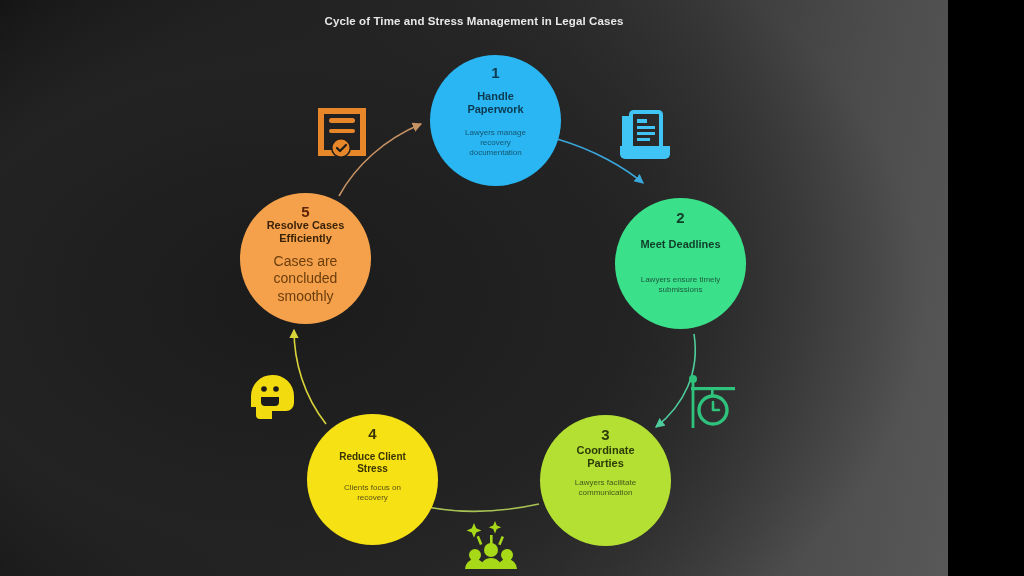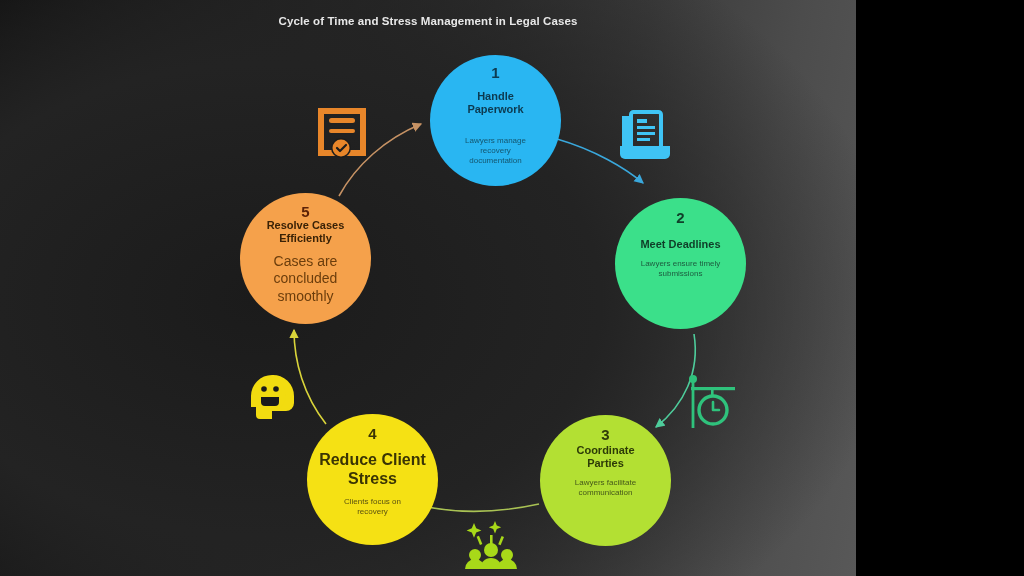--- a/index.html
+++ b/index.html
@@ -5,21 +5,21 @@
   html, body {
     margin: 0;
     padding: 0;
     background: #000;
   }
   body {
     font-family: "Liberation Sans", sans-serif;
   }
   #stage {
     position: relative;
-    width: 856px;
+    width: 948px;
     height: 576px;
     overflow: hidden;
     background:
       radial-gradient(ellipse 820px 560px at 30% 52%, #1b1b1b 0%, #232323 42%, rgba(40,40,40,0) 78%),
       linear-gradient(100deg, #0c0c0c 0%, #161616 14%, #242424 34%, #2f2f2f 52%, #3b3b3b 68%, #4c4c4c 84%, #585858 100%);
   }
   
   #title {
     position: absolute;
     left: 0; right: 0;
@@ -67,50 +67,50 @@
   }
   
   #node-1 {
     left: 430px; top: 55px;
     width: 131px; height: 131px;
     background: #29B6F2;
     padding-top: 10px;
   }
   #node-1 .num { font-size: 15px; color: #0d3c52; }
   #node-1 .ttl { font-size: 11px; color: #0d3a50; margin-top: 10px; }
-  #node-1 .dsc { font-size: 8px; color: #14566f; margin-top: 20px; }
+  #node-1 .dsc { font-size: 8px; color: #14566f; margin-top: 12px; }
   
   #node-2 {
     left: 615px; top: 198px;
     width: 131px; height: 131px;
     background: #3BE08A;
     padding-top: 12px;
   }
   #node-2 .num { font-size: 15px; color: #10402a; }
   #node-2 .ttl { font-size: 11px; color: #0f3d28; margin-top: 13px; }
-  #node-2 .dsc { font-size: 8px; color: #1d5c3f; margin-top: 8px; }
+  #node-2 .dsc { font-size: 8px; color: #1d5c3f; margin-top: 24px; }
   
   #node-3 {
     left: 540px; top: 415px;
     width: 131px; height: 131px;
     background: #B3E033;
     padding-top: 12px;
   }
   #node-3 .num { font-size: 15px; color: #2f3d09; }
   #node-3 .ttl { font-size: 11px; color: #2d3b07; margin-top: 2px; }
   #node-3 .dsc { font-size: 8px; color: #46591a; margin-top: 8px; }
   
   #node-4 {
     left: 307px; top: 414px;
     width: 131px; height: 131px;
     background: #F5E114;
     padding-top: 12px;
   }
   #node-4 .num { font-size: 15px; color: #3b3505; }
-  #node-4 .ttl { font-size: 16px; color: #3a3404; margin-top: 10px; }
+  #node-4 .ttl { font-size: 10px; color: #3a3404; margin-top: 10px; }
   #node-4 .dsc { font-size: 8px; color: #5c5311; margin-top: 8px; }
   
   #node-5 {
     left: 240px; top: 193px;
     width: 131px; height: 131px;
     background: #F5A14B;
     padding-top: 11px;
   }
   #node-5 .num { font-size: 15px; color: #5c2207; }
   #node-5 .ttl { font-size: 11px; color: #3a2206; }

